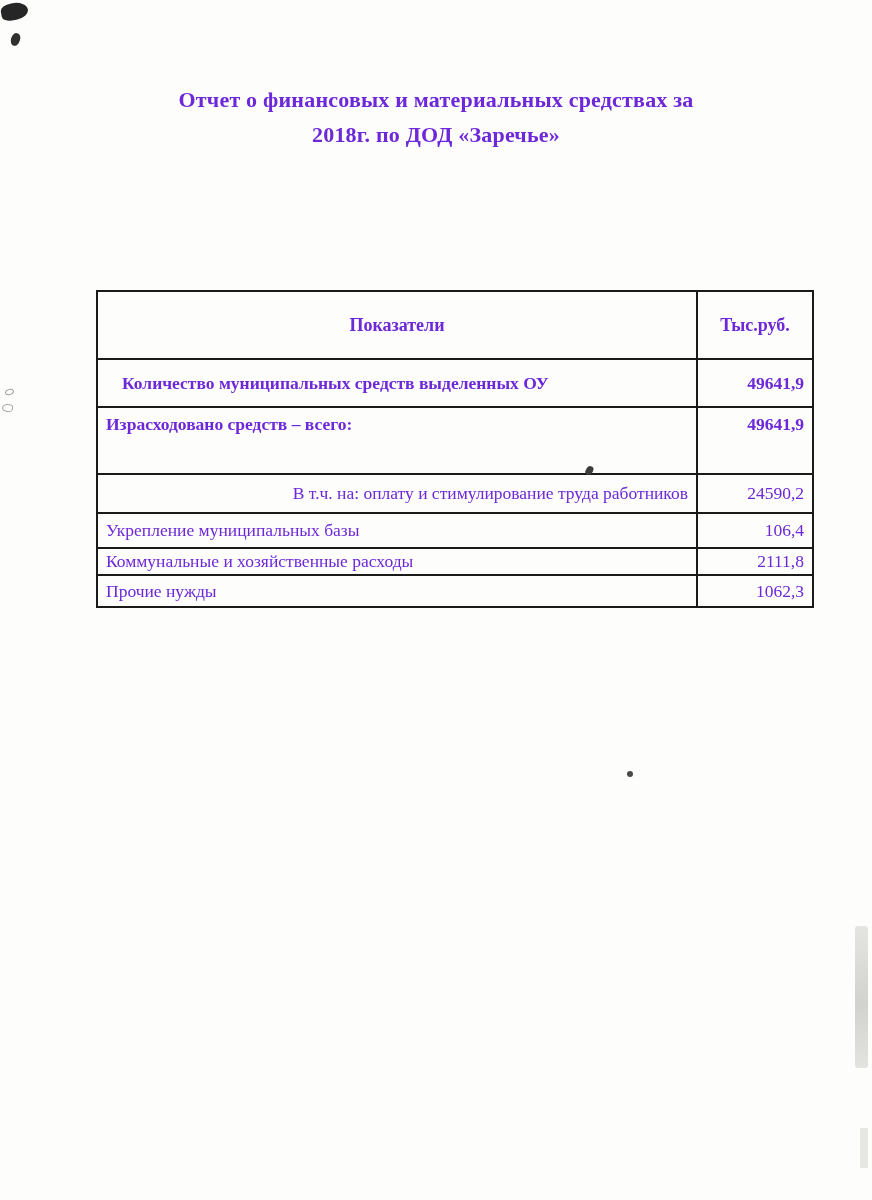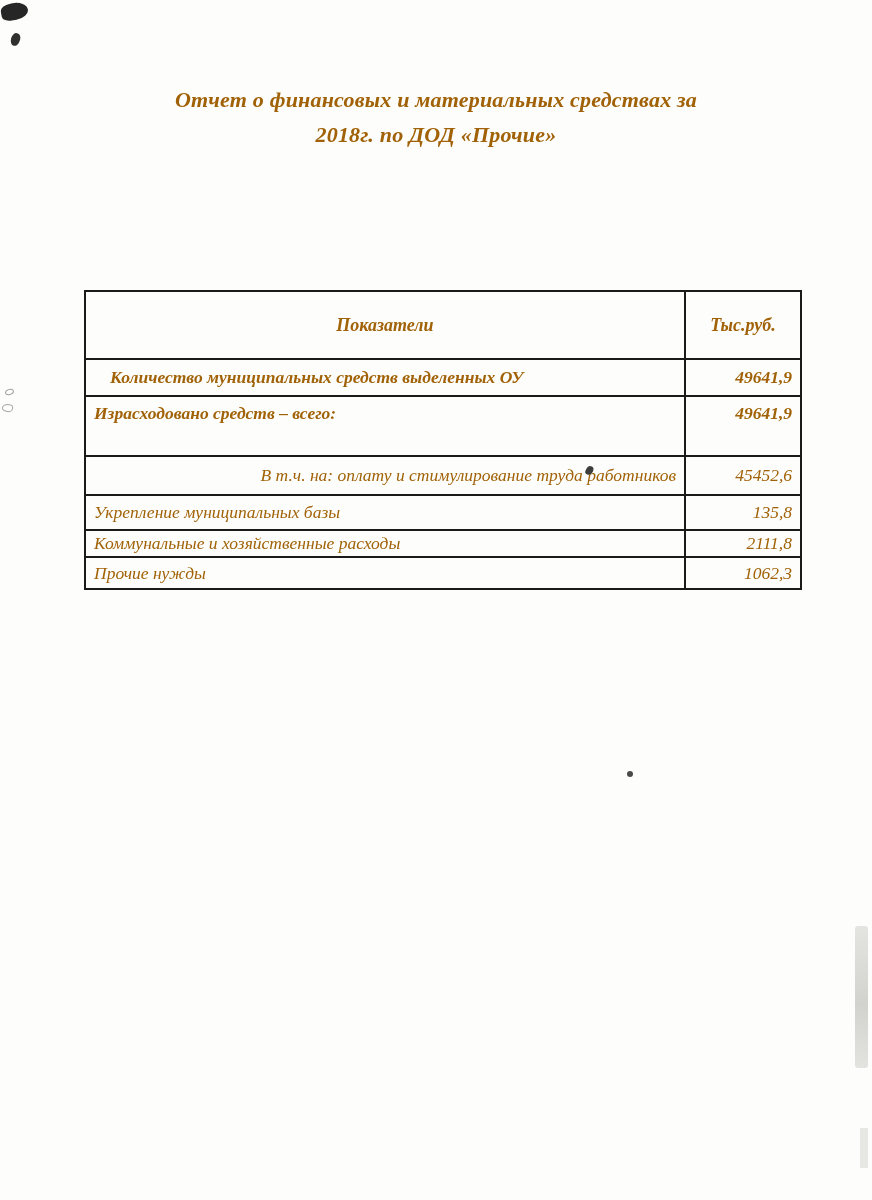--- a/index.html
+++ b/index.html
@@ -7,38 +7,37 @@
   body {
     width: 872px;
     background: #ffffff;
     font-family: "Liberation Serif", serif;
   }
   .page {
     position: relative;
     width: 872px;
     height: 1200px;
     background: #fdfdfb;
-    color: #a16207;
+    color: #6d28d9;
     overflow: hidden;
-    font-style: italic;
   }
   .title {
     position: absolute;
     top: 82px;
     left: 56px;
     width: 760px;
     text-align: center;
     font-weight: bold;
     font-size: 22px;
     line-height: 35px;
     letter-spacing: 0.2px;
   }
   .report-table {
     position: absolute;
-    left: 84px;
+    left: 96px;
     top: 290px;
     width: 716px;
     border-collapse: collapse;
     table-layout: fixed;
   }
   .report-table td, .report-table th {
     border: 2px solid #1a1a1a;
     font-size: 17.5px;
     padding: 2px 8px;
     overflow: hidden;
@@ -54,22 +53,22 @@
   }
   .row-label {
     text-align: left;
     vertical-align: middle;
   }
   .row-value {
     text-align: right;
     vertical-align: middle;
   }
   .bold { font-weight: bold; }
-  .r1 td { height: 37px; padding-left: 24px; }
-  .r2 td { height: 60px; vertical-align: top; padding-top: 6px; }
+  .r1 td { height: 48px; padding-left: 24px; }
+  .r2 td { height: 67px; vertical-align: top; padding-top: 6px; }
   .r3 td { height: 39px; text-align: right; }
   .r4 td { height: 35px; }
   .r5 td { height: 17px; }
   .r6 td { height: 32px; }
   
   .artifact { position: absolute; pointer-events: none; }
   .a-corner1 {
     top: 3px; left: 1px; width: 27px; height: 17px;
     background: #262626;
     border-radius: 45% 60% 55% 40%;
@@ -114,21 +113,21 @@
     opacity: 0.6;
   }
 </style>
 </head>
 <body>
 
 <div class="page">
 
   <div class="title">
     <div>Отчет о финансовых и материальных средствах за</div>
-    <div>2018г. по ДОД «Прочие»</div>
+    <div>2018г. по ДОД «Заречье»</div>
   </div>
 
   <table class="report-table">
     <colgroup>
       <col class="col-label">
       <col class="col-value">
     </colgroup>
     <thead>
       <tr class="hdr-row">
         <th>Показатели</th>
@@ -139,25 +138,25 @@
       <tr class="r1">
         <td class="row-label bold">Количество муниципальных средств выделенных ОУ</td>
         <td class="row-value bold">49641,9</td>
       </tr>
       <tr class="r2">
         <td class="row-label bold">Израсходовано средств – всего:</td>
         <td class="row-value bold">49641,9</td>
       </tr>
       <tr class="r3">
         <td class="row-label">В т.ч. на: оплату и стимулирование труда работников</td>
-        <td class="row-value">45452,6</td>
+        <td class="row-value">24590,2</td>
       </tr>
       <tr class="r4">
         <td class="row-label">Укрепление муниципальных базы</td>
-        <td class="row-value">135,8</td>
+        <td class="row-value">106,4</td>
       </tr>
       <tr class="r5">
         <td class="row-label">Коммунальные и хозяйственные расходы</td>
         <td class="row-value">2111,8</td>
       </tr>
       <tr class="r6">
         <td class="row-label">Прочие нужды</td>
         <td class="row-value">1062,3</td>
       </tr>
     </tbody>

